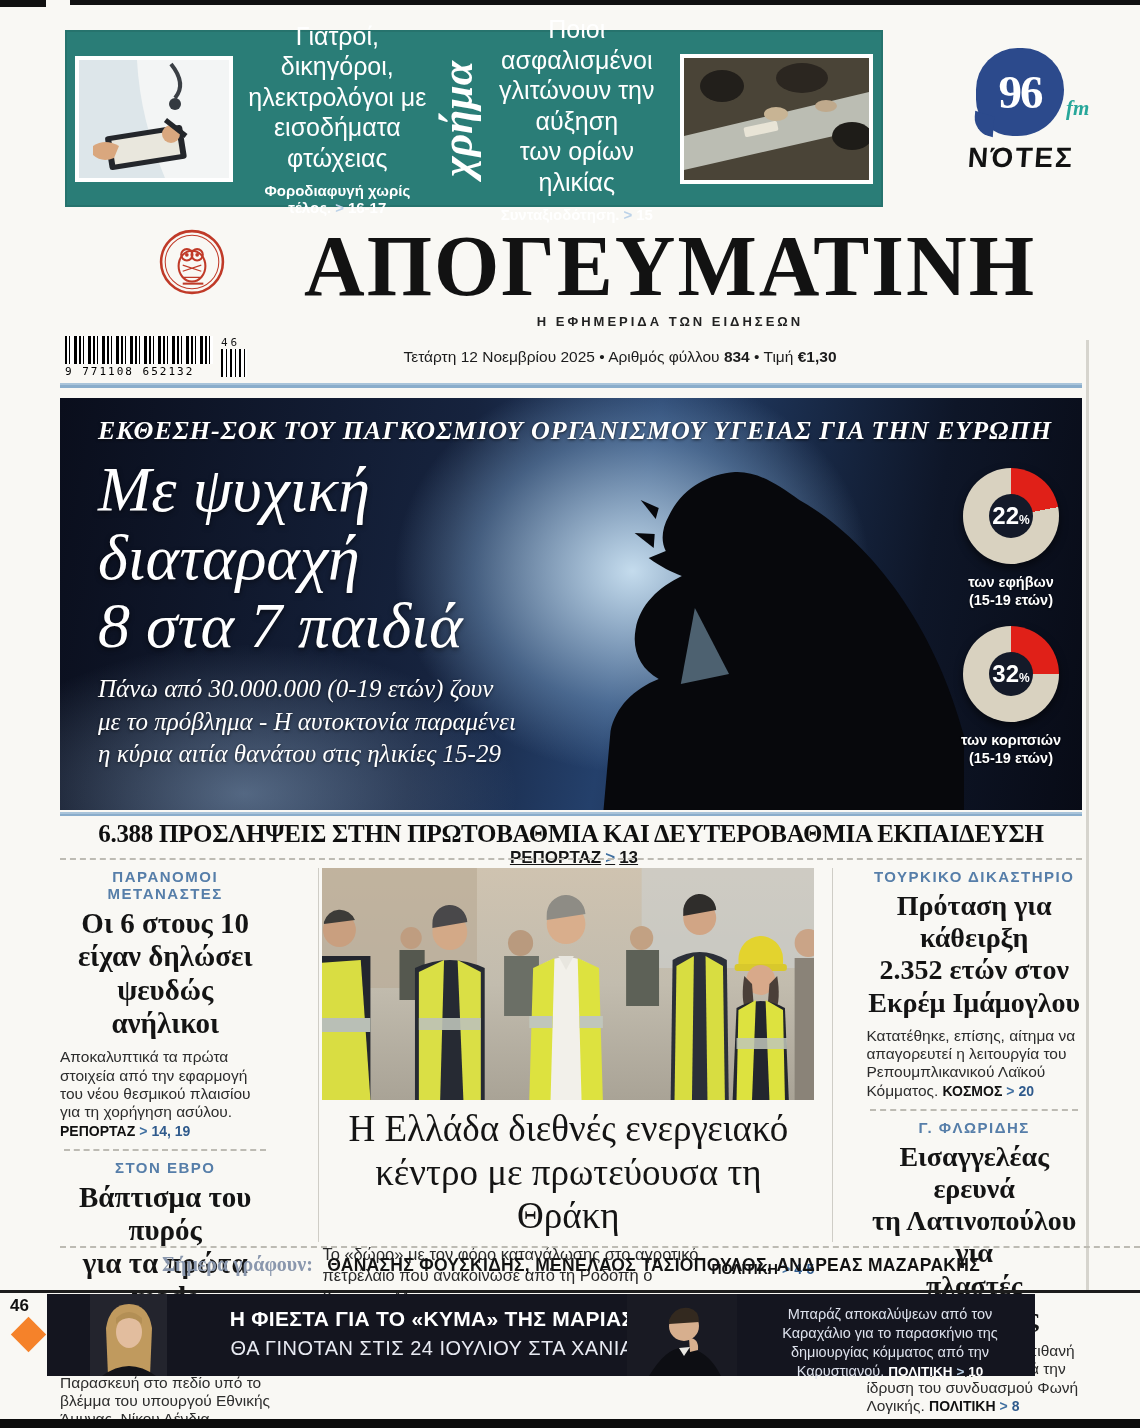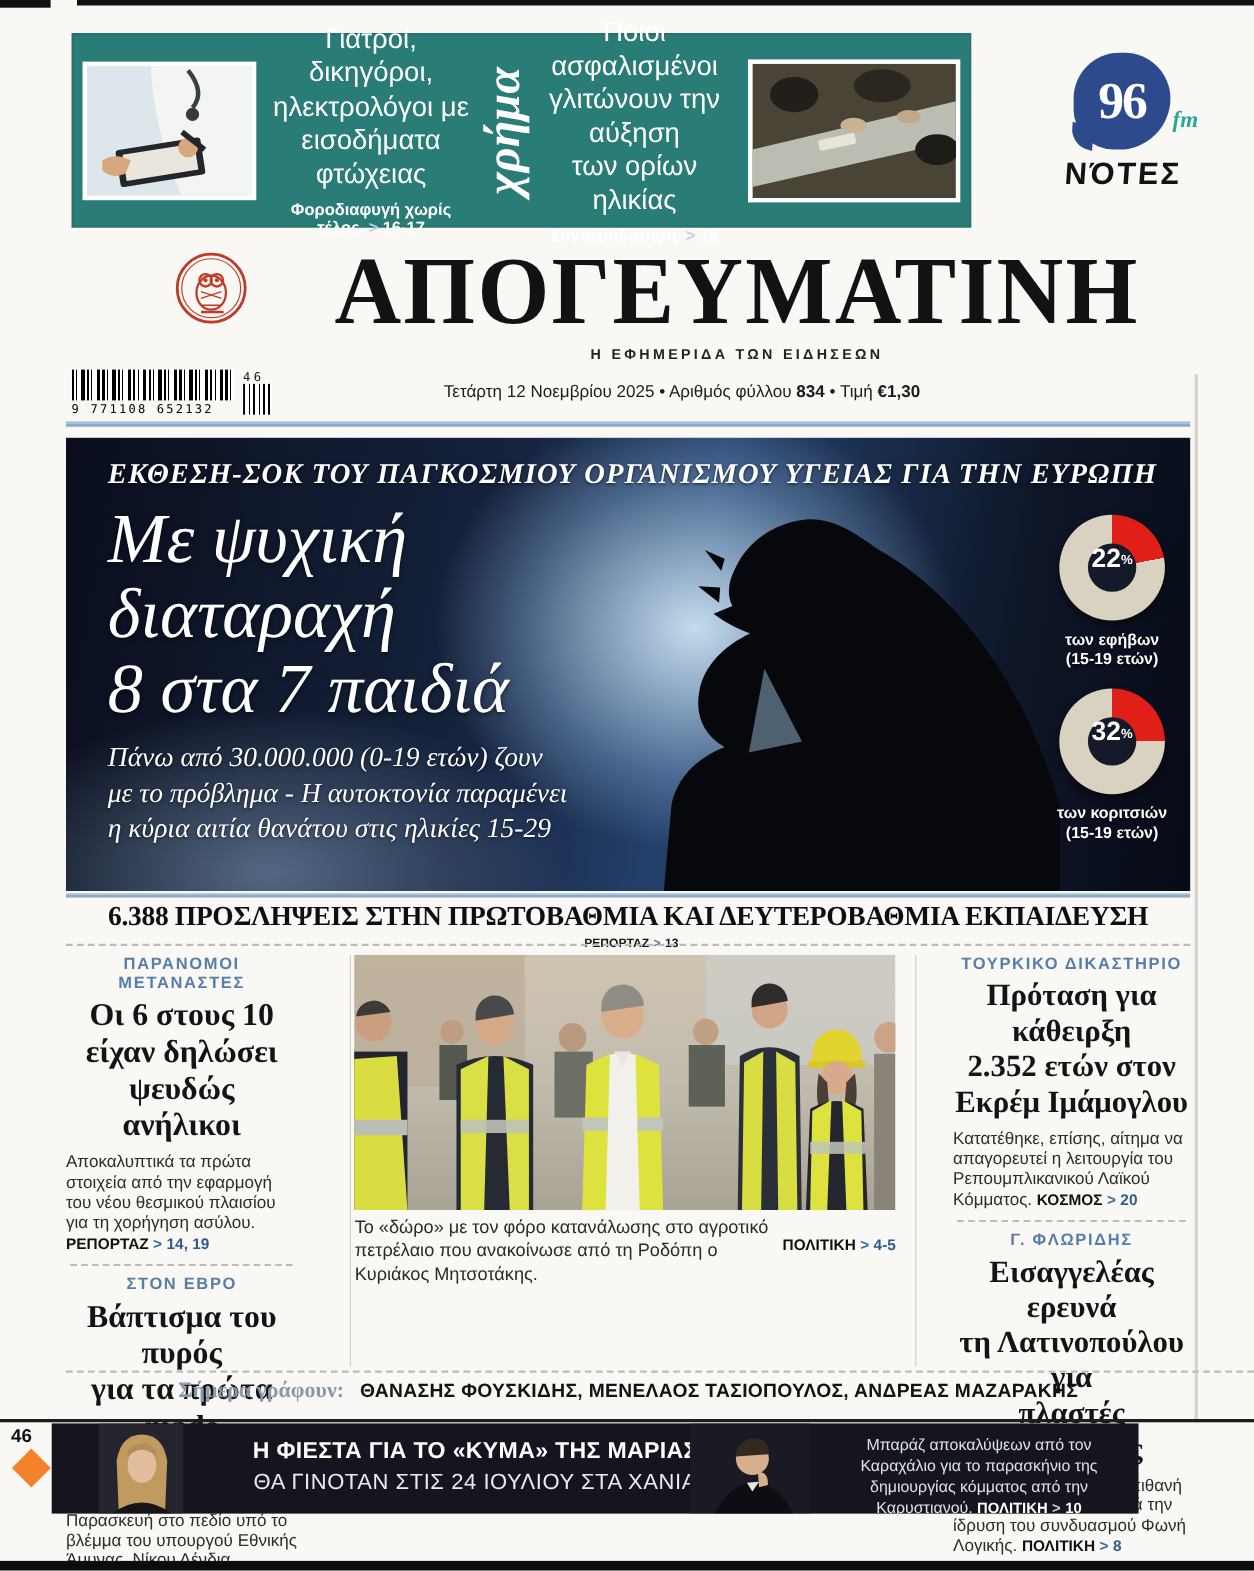--- a/index.html
+++ b/index.html
@@ -54,30 +54,30 @@
       radial-gradient(ellipse 420px 230px at 18% 96%, rgba(150,180,212,.50), rgba(20,30,55,0) 65%),
       linear-gradient(100deg, #0a0e1c 0%, #16233e 38%, #24406b 55%, #0e1628 82%, #080b16 100%);
   }
   .silhouette { position:absolute; right:118px; bottom:0; width:482px; height:372px; z-index:1; }
   .hero-text { position:absolute; left:38px; top:18px; z-index:2; color:#fff;font-style:italic; }
   .hero-kicker { font-family:"Liberation Serif", serif; font-weight:700; font-size:26px; letter-spacing:1px; text-shadow:0 1px 3px rgba(0,0,0,.7); }
   .hero-headline { margin-top:10px; font-family:"Liberation Serif", serif; font-weight:400; font-size:64px; line-height:1.06; text-shadow:0 2px 5px rgba(0,0,0,.55); }
   .hero-sub { margin-top:14px; width:640px; font-family:"Liberation Serif", serif; font-size:25px; line-height:1.3; text-shadow:0 1px 3px rgba(0,0,0,.6); }
   .donuts { position:absolute; right:8px; top:70px; width:126px; z-index:3; text-align:center; }
   .donut { width:96px; height:96px; border-radius:50%; margin:0 auto; position:relative; box-shadow:0 4px 8px rgba(0,0,0,.55); }
-  .hole { position:absolute; inset:27%; border-radius:50%; background:var(--hero-hole,#141a29); display:flex; justify-content:center; color:#fff; }
+  .hole { position:absolute; inset:27%; border-radius:50%; background:var(--hero-hole,#141a29); display:flex; align-items:center; justify-content:center; color:#fff; }
   .hole .pct { font-size:24px; font-weight:700; }
   .hole .pct-sign { font-size:12px; font-weight:700; margin-top:8px; }
   .donut-caption { margin-top:9px; color:#fff; font-weight:700; font-size:14.5px; line-height:1.25; text-shadow:0 1px 2px rgba(0,0,0,.7); }
   .donut-block + .donut-block { margin-top:17px; }
 
   
   .strip { position:absolute; left:60px; top:820px; width:1022px; text-align:center; }
   .strip-headline { display:inline; font-family:"Liberation Serif", serif; font-weight:700; font-size:25px; color:#0f0f0f; letter-spacing:-0.3px; }
-  .strip-ref { display:inline; font-size:11px; font-weight:700; margin-left:6px; }
+  .strip-ref { display:inline; font-size:17px; font-weight:700; margin-left:6px;text-decoration:underline; }
   .dashed { border-top:2px dashed #bdbbb3; }
   .dashed-strip { position:absolute; left:60px; top:858px; width:1022px; }
   .dashed-wide { position:absolute; left:60px; top:1246px; width:1080px; }
 
   
   .columns { position:absolute; left:60px; top:868px; width:1022px; height:376px; display:flex;gap:32px; }
   .vdiv { position:absolute; top:0; width:1px; height:374px; background:#cfcdc6; }
   .col-left  { width:252px; padding-right:10px; }
   .col-center{ width:512px; padding:0 10px; }
   .col-right { width:258px; padding-left:10px; }
@@ -325,20 +325,22 @@
         <circle cx="453" cy="112" r="15" fill="#d8a98a"></circle>
         <path d="M436 108 Q432 132 438 144 L446 140 L444 116 Z" fill="#4a3f38"></path>
         <path d="M470 108 Q474 132 468 144 L460 140 L462 116 Z" fill="#4a3f38"></path>
         <path d="M424 232 L428 140 Q453 126 478 140 L482 232 Z" fill="#23262e"></path>
         <path d="M428 232 L430 142 L448 132 L444 232 Z" fill="#dde23f"></path>
         <path d="M478 232 L476 142 L458 132 L462 232 Z" fill="#dde23f"></path>
         <rect x="428" y="170" width="52" height="11" fill="#bfc5ba" opacity=".85"></rect>
         <circle cx="502" cy="75" r="14" fill="#caa487"></circle>
           <rect x="488" y="90" width="20" height="142" fill="#8a8378"></rect>
       </svg>
+      <h2 class="center-headline pre">Η Ελλάδα διεθνές ενεργειακό
+κέντρο με πρωτεύουσα τη Θράκη</h2>
       <p class="center-body"><span class="ref"><span>ΠΟΛΙΤΙΚΗ</span><span class="chev">&gt;</span><span class="pg">4-5</span></span><span>Το «δώρο» με τον φόρο κατανάλωσης στο αγροτικό πετρέλαιο που ανακοίνωσε από τη Ροδόπη ο Κυριάκος Μητσοτάκης.</span></p>
     </div>
 
     <div class="col-right">
       <article>
         <div class="kicker">ΤΟΥΡΚΙΚΟ ΔΙΚΑΣΤΗΡΙΟ</div>
         <h2 class="col-headline pre">Πρόταση για κάθειρξη
 2.352 ετών στον
 Εκρέμ Ιμάμογλου</h2>
         <p class="col-body"><span>Κατατέθηκε, επίσης, αίτημα να απαγορευτεί η λειτουργία του Ρεπουμπλικανικού Λαϊκού Κόμματος.</span> <span class="ref"><span>ΚΟΣΜΟΣ</span><span class="chev">&gt;</span><span class="pg">20</span></span></p>

